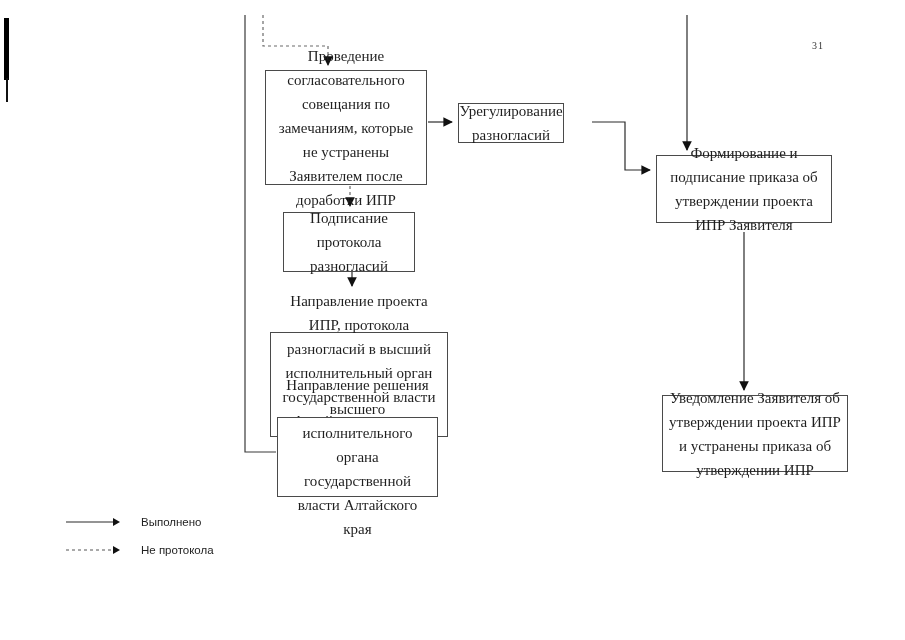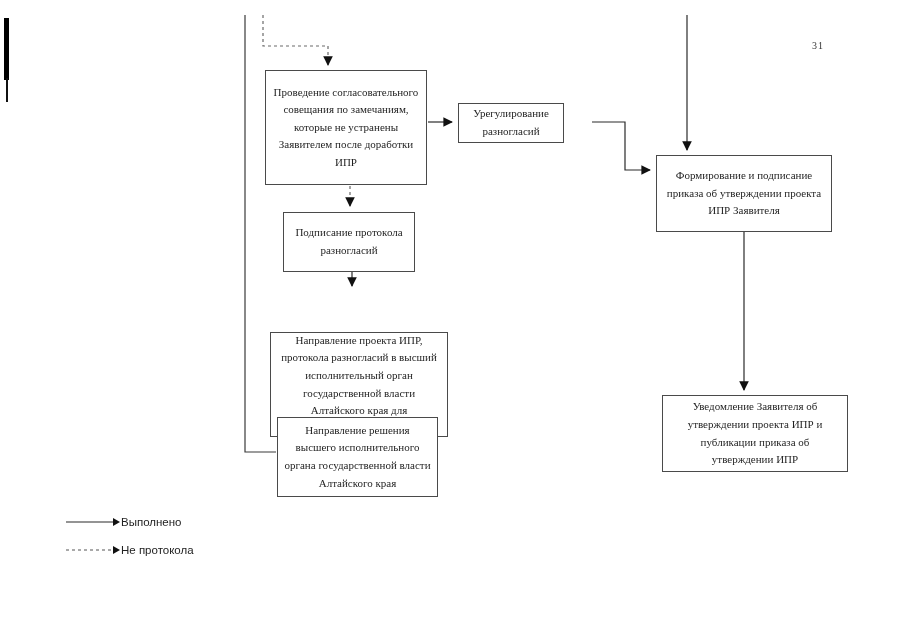--- a/index.html
+++ b/index.html
@@ -12,21 +12,21 @@
     font-family: "Liberation Serif", serif;
   }
   .node {
     position: absolute;
     box-sizing: border-box;
     border: 1px solid #4a4a4a;
     display: flex;
     align-items: center;
     justify-content: center;
     text-align: center;
-    font-size: 11px;
+    font-size: 15px;
     line-height: 1.6;
     color: #1f1f1f;
     padding: 3px 6px;
     background: #ffffff;
   }
   .connectors {
     position: absolute;
     left: 0; top: 0;
     width: 905px; height: 640px;
     pointer-events: none;
@@ -56,20 +56,21 @@
     display: flex;
     flex-direction: column;
     gap: 10px;
     font-family: "Liberation Sans", sans-serif;
     font-size: 11.5px;
     color: #222;
   }
   .legend-row {
     display: flex;
     align-items: center;
+    gap: 20px;
     height: 18px;
   }
   .legend-row svg { display: block; }
   .legend-label { white-space: nowrap; }
 </style>
 </head>
 <body>
 
 <div class="page">
 
@@ -105,38 +106,38 @@
   </svg>
 
   <div class="node" style="left:265px; top:70px; width:162px; height:115px;">
     <span>Проведение согласовательного совещания по замечаниям, которые не устранены Заявителем после доработки ИПР</span>
   </div>
 
   <div class="node" style="left:458px; top:103px; width:106px; height:40px;">
     <span>Урегулирование разногласий</span>
   </div>
 
-  <div class="node" style="left:656px; top:155px; width:176px; height:77px;">
+  <div class="node" style="left:656px; top:155px; width:176px; height:68px;">
     <span>Формирование и подписание приказа об утверждении проекта ИПР Заявителя</span>
   </div>
 
   <div class="node" style="left:283px; top:212px; width:132px; height:60px;">
     <span>Подписание протокола разногласий</span>
   </div>
 
   <div class="node" style="left:270px; top:292px; width:178px; height:105px;margin-top:40px;">
     <span>Направление проекта ИПР, протокола разногласий в высший исполнительный орган государственной власти Алтайского края для урегулирования разногласий</span>
   </div>
 
   <div class="node" style="left:277px; top:417px; width:161px; height:80px;justify-content:center;">
     <span>Направление решения высшего исполнительного органа государственной власти Алтайского края</span>
   </div>
 
   <div class="node" style="left:662px; top:395px; width:186px; height:77px;">
-    <span>Уведомление Заявителя об утверждении проекта ИПР и публикации приказа об утверждении ИПР</span>
+    <span>Уведомление Заявителя об утверждении проекта ИПР и устранены приказа об утверждении ИПР</span>
   </div>
 
   <div class="legend">
     <div class="legend-row">
       <svg width="56" height="12" viewBox="0 0 56 12">
         <line x1="1" y1="6" x2="49" y2="6" stroke="#2a2a2a" stroke-width="1.2"></line>
         <path d="M 48 2 L 55 6 L 48 10 z" fill="#111"></path>
       </svg>
       <span class="legend-label">Выполнено</span>
     </div>

